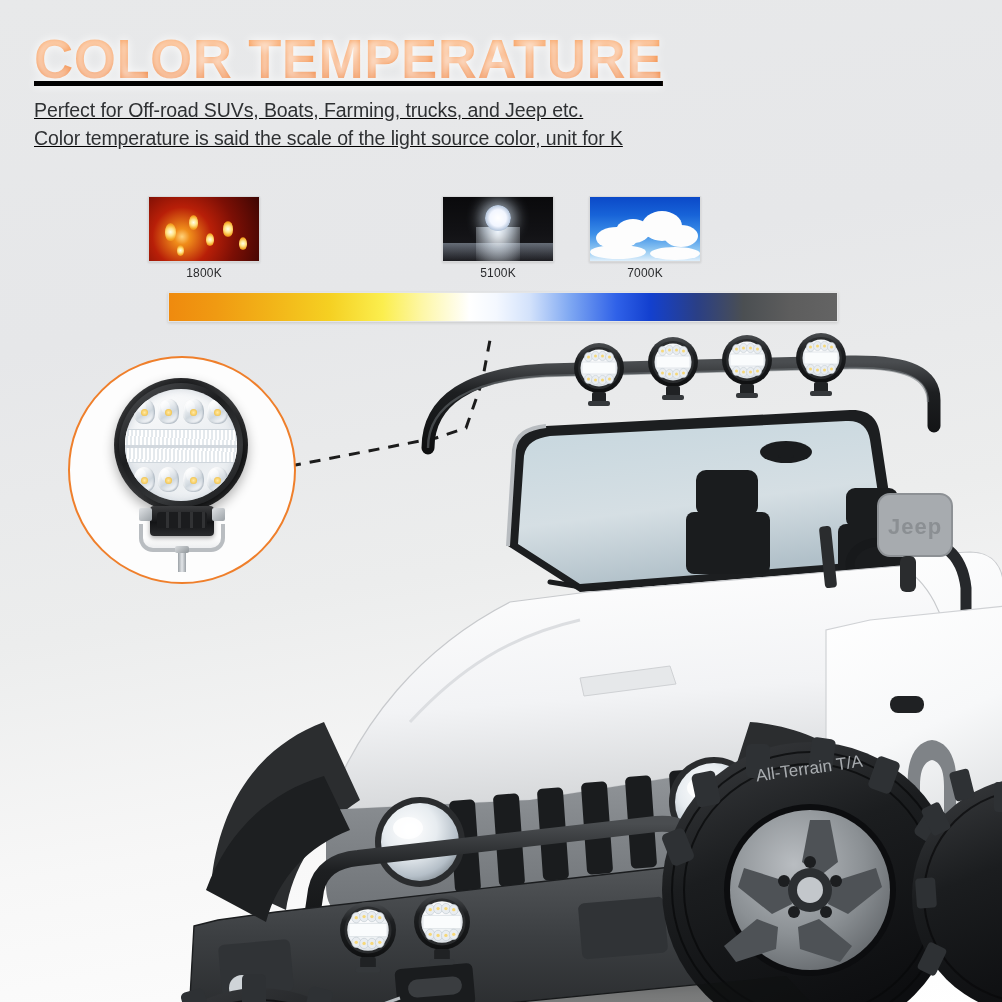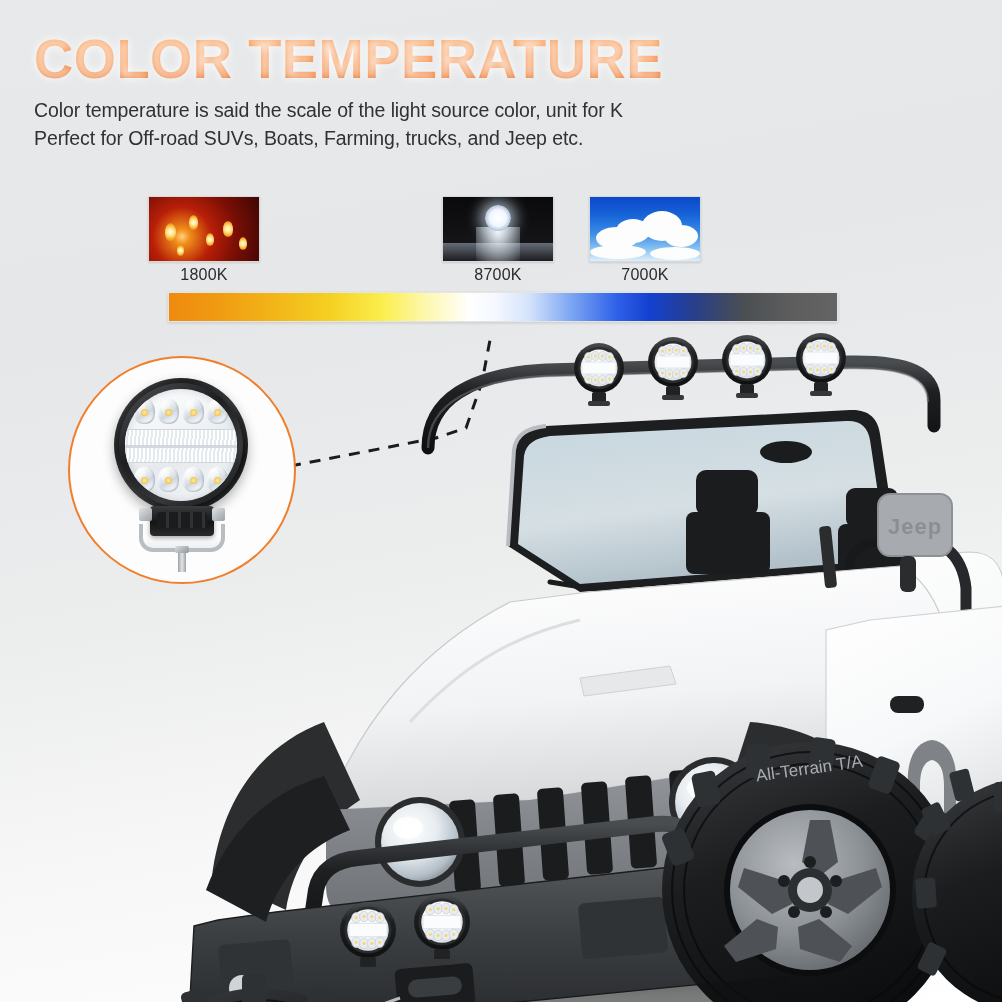--- a/index.html
+++ b/index.html
@@ -4,21 +4,21 @@
 <style>
   * { margin:0; padding:0; box-sizing:border-box; }
   html,body { width:1002px; height:1002px; overflow:hidden; }
   body {
     font-family:"Liberation Sans", sans-serif;
     background:linear-gradient(170deg,#e8e9ea 0%,#e6e7e9 30%,#eceded 55%,#f7f7f7 75%,#ffffff 100%);
     position:relative;
   }
 
   
-  #header { position:absolute; left:34px; top:30px; width:940px; }
+  #header { position:absolute; left:34px; top:30px; width:940px;text-decoration:underline; }
   #title {
     font-size:56px; font-weight:bold; letter-spacing:0.5px;
     line-height:1.02; color:#f2792f;
     background:linear-gradient(180deg,#f9a25c 0%,#f47f2c 45%,#ea6a1d 100%);
     -webkit-background-clip:text; background-clip:text;
     -webkit-text-fill-color:transparent;
     text-shadow:0 0 10px rgba(255,255,255,0.95);
     font-stretch:condensed; transform:scaleX(0.97); transform-origin:left center;
     white-space:nowrap;
   }
@@ -26,21 +26,21 @@
   #subtitle div { white-space:nowrap; }
 
   
   #swatch-row { position:absolute; left:148px; top:196px; width:700px; height:84px; }
   .swatch-cell { position:absolute; top:0; width:112px; }
   .swatch-img {
     width:112px; height:66px; border:1px solid #d8d9da;
     background:#ccc; position:relative; overflow:hidden;
     box-shadow:0 1px 2px rgba(0,0,0,0.12);
   }
-  .swatch-label { margin-top:4px; text-align:center; font-size:16px; color:#2a2b2d; letter-spacing:0.2px; }
+  .swatch-label { margin-top:4px; text-align:center; font-size:12px; color:#2a2b2d; letter-spacing:0.2px; }
 
   
   .sw-candle { background:radial-gradient(circle at 30% 62%,#ffd27a 0%,#f08d1a 9%,#b81f08 34%,#7c0f05 62%,#3d0603 100%); }
   .sw-candle .fl { position:absolute; border-radius:50% 50% 45% 45%;
     background:radial-gradient(circle,#fffde8 0%,#ffe48a 35%,#f5a623 70%,rgba(220,110,10,0) 100%); }
   
   .sw-sunset { background:linear-gradient(180deg,#7e1030 0%,#c52b2b 16%,#ef5533 36%,#f4743a 52%,#f79a2e 68%,#fdc93c 80%,#f2a52a 90%,#b4341c 100%); }
   .sw-sunset .cl { position:absolute; border-radius:50%; background:rgba(85,15,25,0.55); filter:blur(2px); }
   .sw-sunset .sun { position:absolute; left:50%; bottom:2px; width:26px; height:12px; margin-left:-13px;
     background:radial-gradient(ellipse at center,#fffbe0 0%,#ffe066 45%,rgba(255,190,60,0) 100%); }
@@ -127,22 +127,22 @@
 
   
   #jeep { position:absolute; left:110px; top:330px; width:900px; height:672px; }
 </style>
 </head>
 <body>
 
 <div id="header">
   <div id="title">COLOR TEMPERATURE</div>
   <div id="subtitle">
+    <div>Perfect for Off-road SUVs, Boats, Farming, trucks, and Jeep etc.</div>
     <div>Color temperature is said the scale of the light source color, unit for K</div>
-    <div>Perfect for Off-road SUVs, Boats, Farming, trucks, and Jeep etc.</div>
   </div>
 </div>
 
 <div id="swatch-row">
 
   <div class="swatch-cell" style="left:0px;">
     <div class="swatch-img sw-candle">
       <div class="fl" style="left:16px;  top:26px; width:11px; height:18px;"></div>
       <div class="fl" style="left:40px;  top:18px; width:9px;  height:15px;"></div>
       <div class="fl" style="left:57px;  top:36px; width:8px;  height:13px;"></div>
@@ -153,21 +153,21 @@
     <div class="swatch-label">1800K</div>
   </div>
 
 
   <div class="swatch-cell" style="left:294px;">
     <div class="swatch-img sw-led">
       <div class="floor"></div>
       <div class="beam"></div>
       <div class="lamp"></div>
     </div>
-    <div class="swatch-label">8700K</div>
+    <div class="swatch-label">5100K</div>
   </div>
 
   <div class="swatch-cell" style="left:441px;">
     <div class="swatch-img sw-sky">
       <div class="cloud" style="left:6px;  top:30px; width:42px; height:22px;"></div>
       <div class="cloud" style="left:26px; top:22px; width:34px; height:24px;"></div>
       <div class="cloud" style="left:52px; top:14px; width:40px; height:30px;"></div>
       <div class="cloud" style="left:74px; top:28px; width:34px; height:22px;"></div>
       <div class="cloud" style="left:0px;  top:48px; width:56px; height:14px;"></div>
       <div class="cloud" style="left:60px; top:50px; width:50px; height:13px;"></div>

